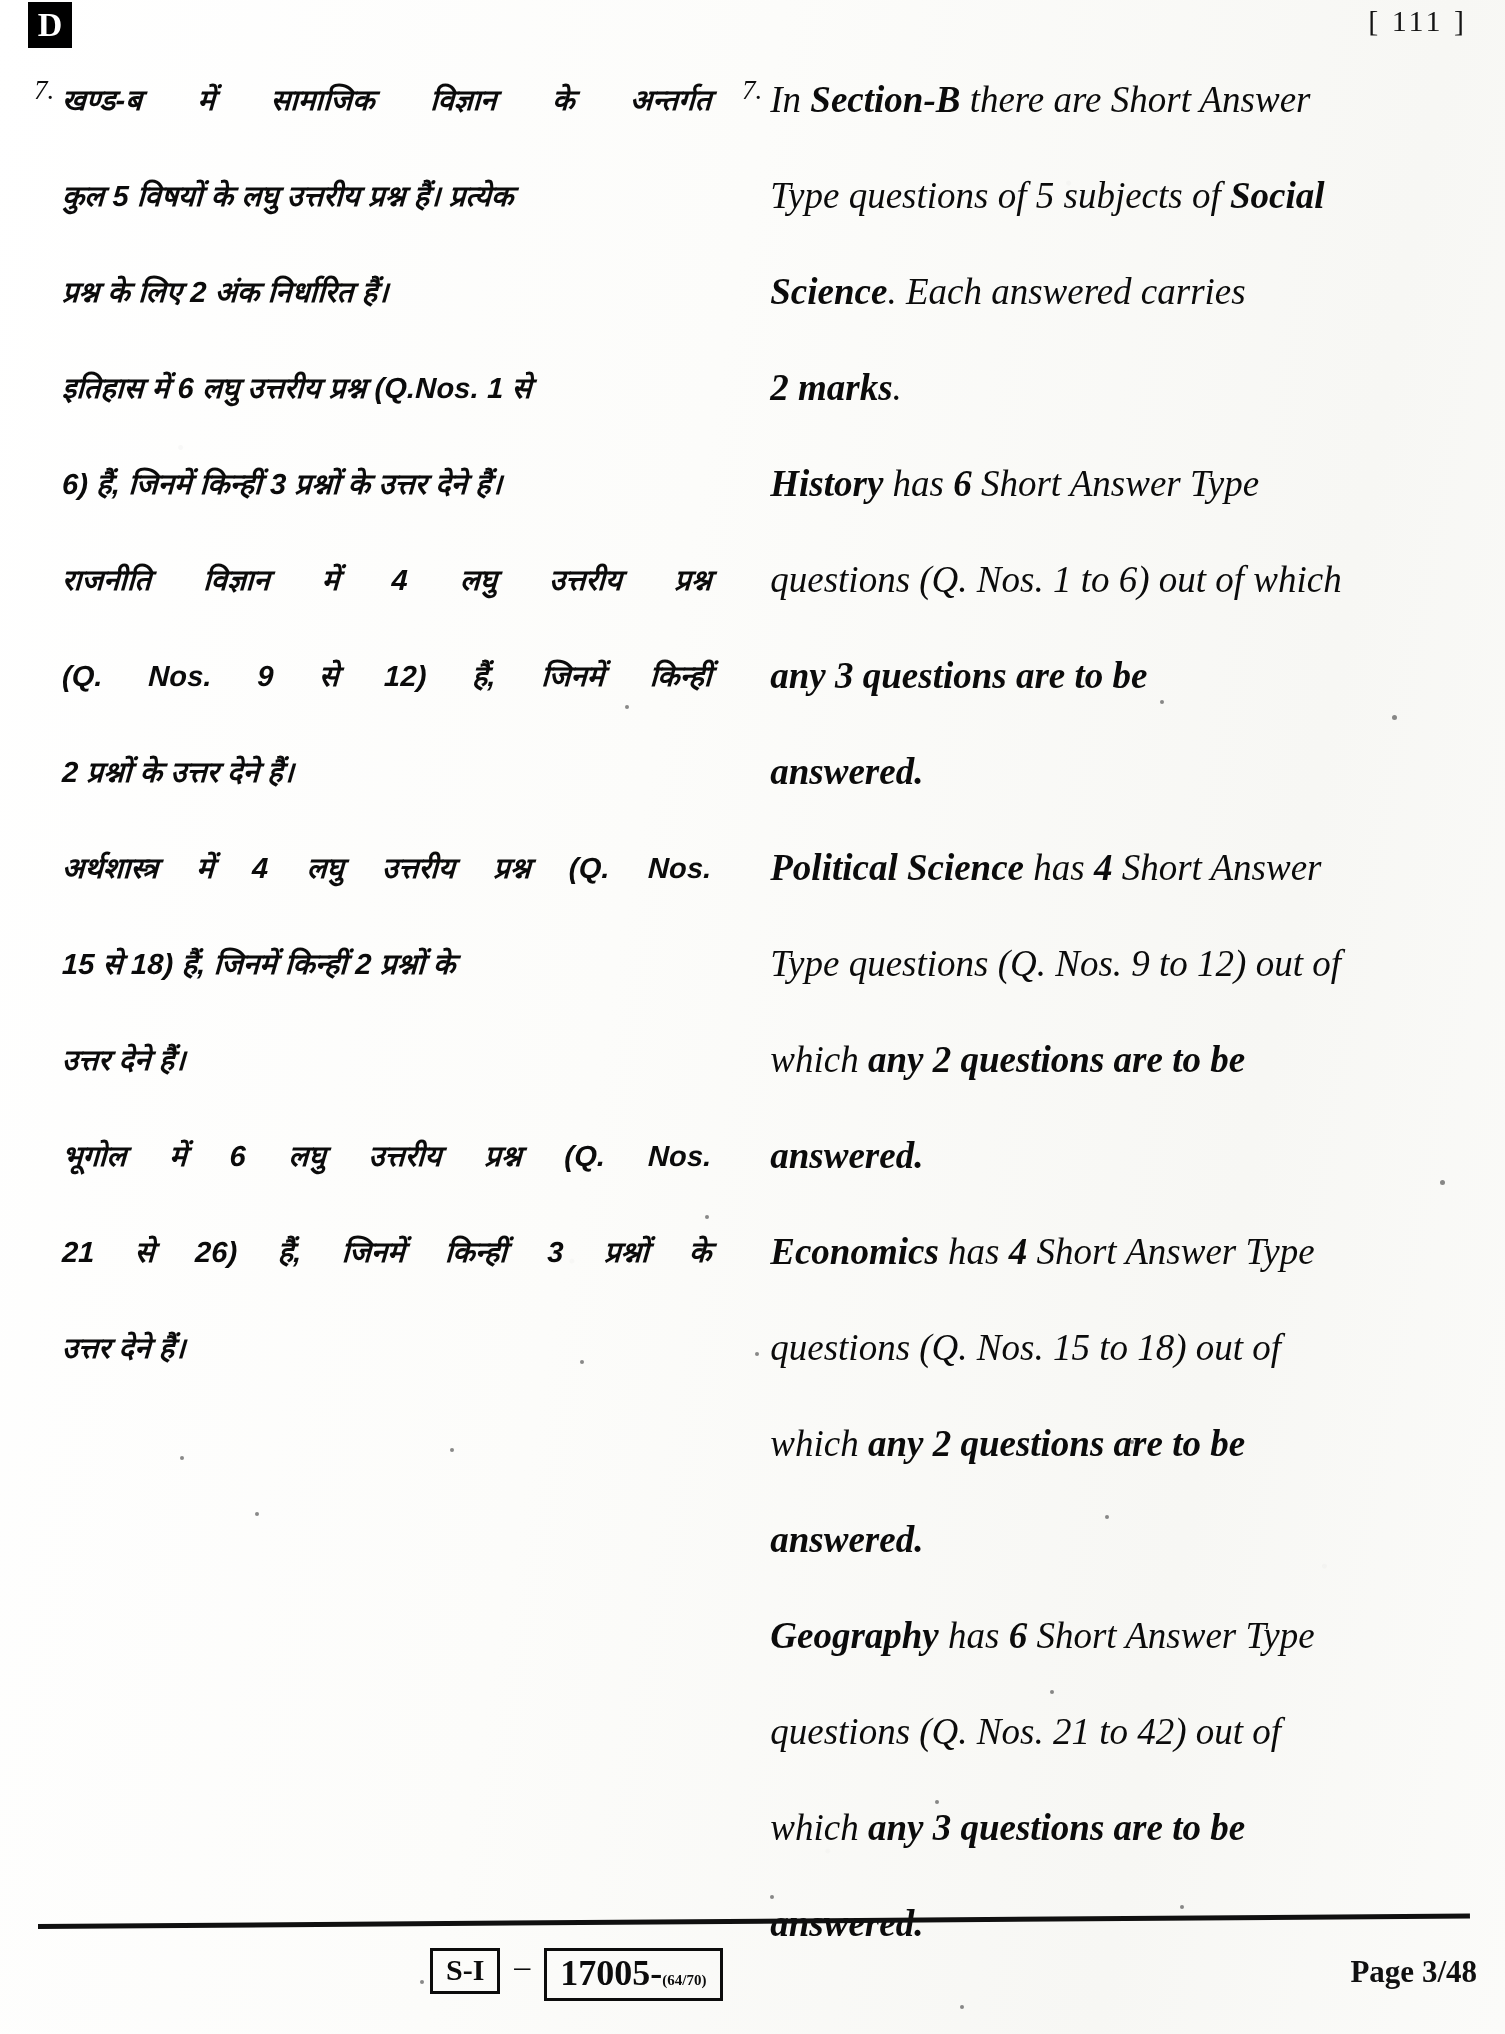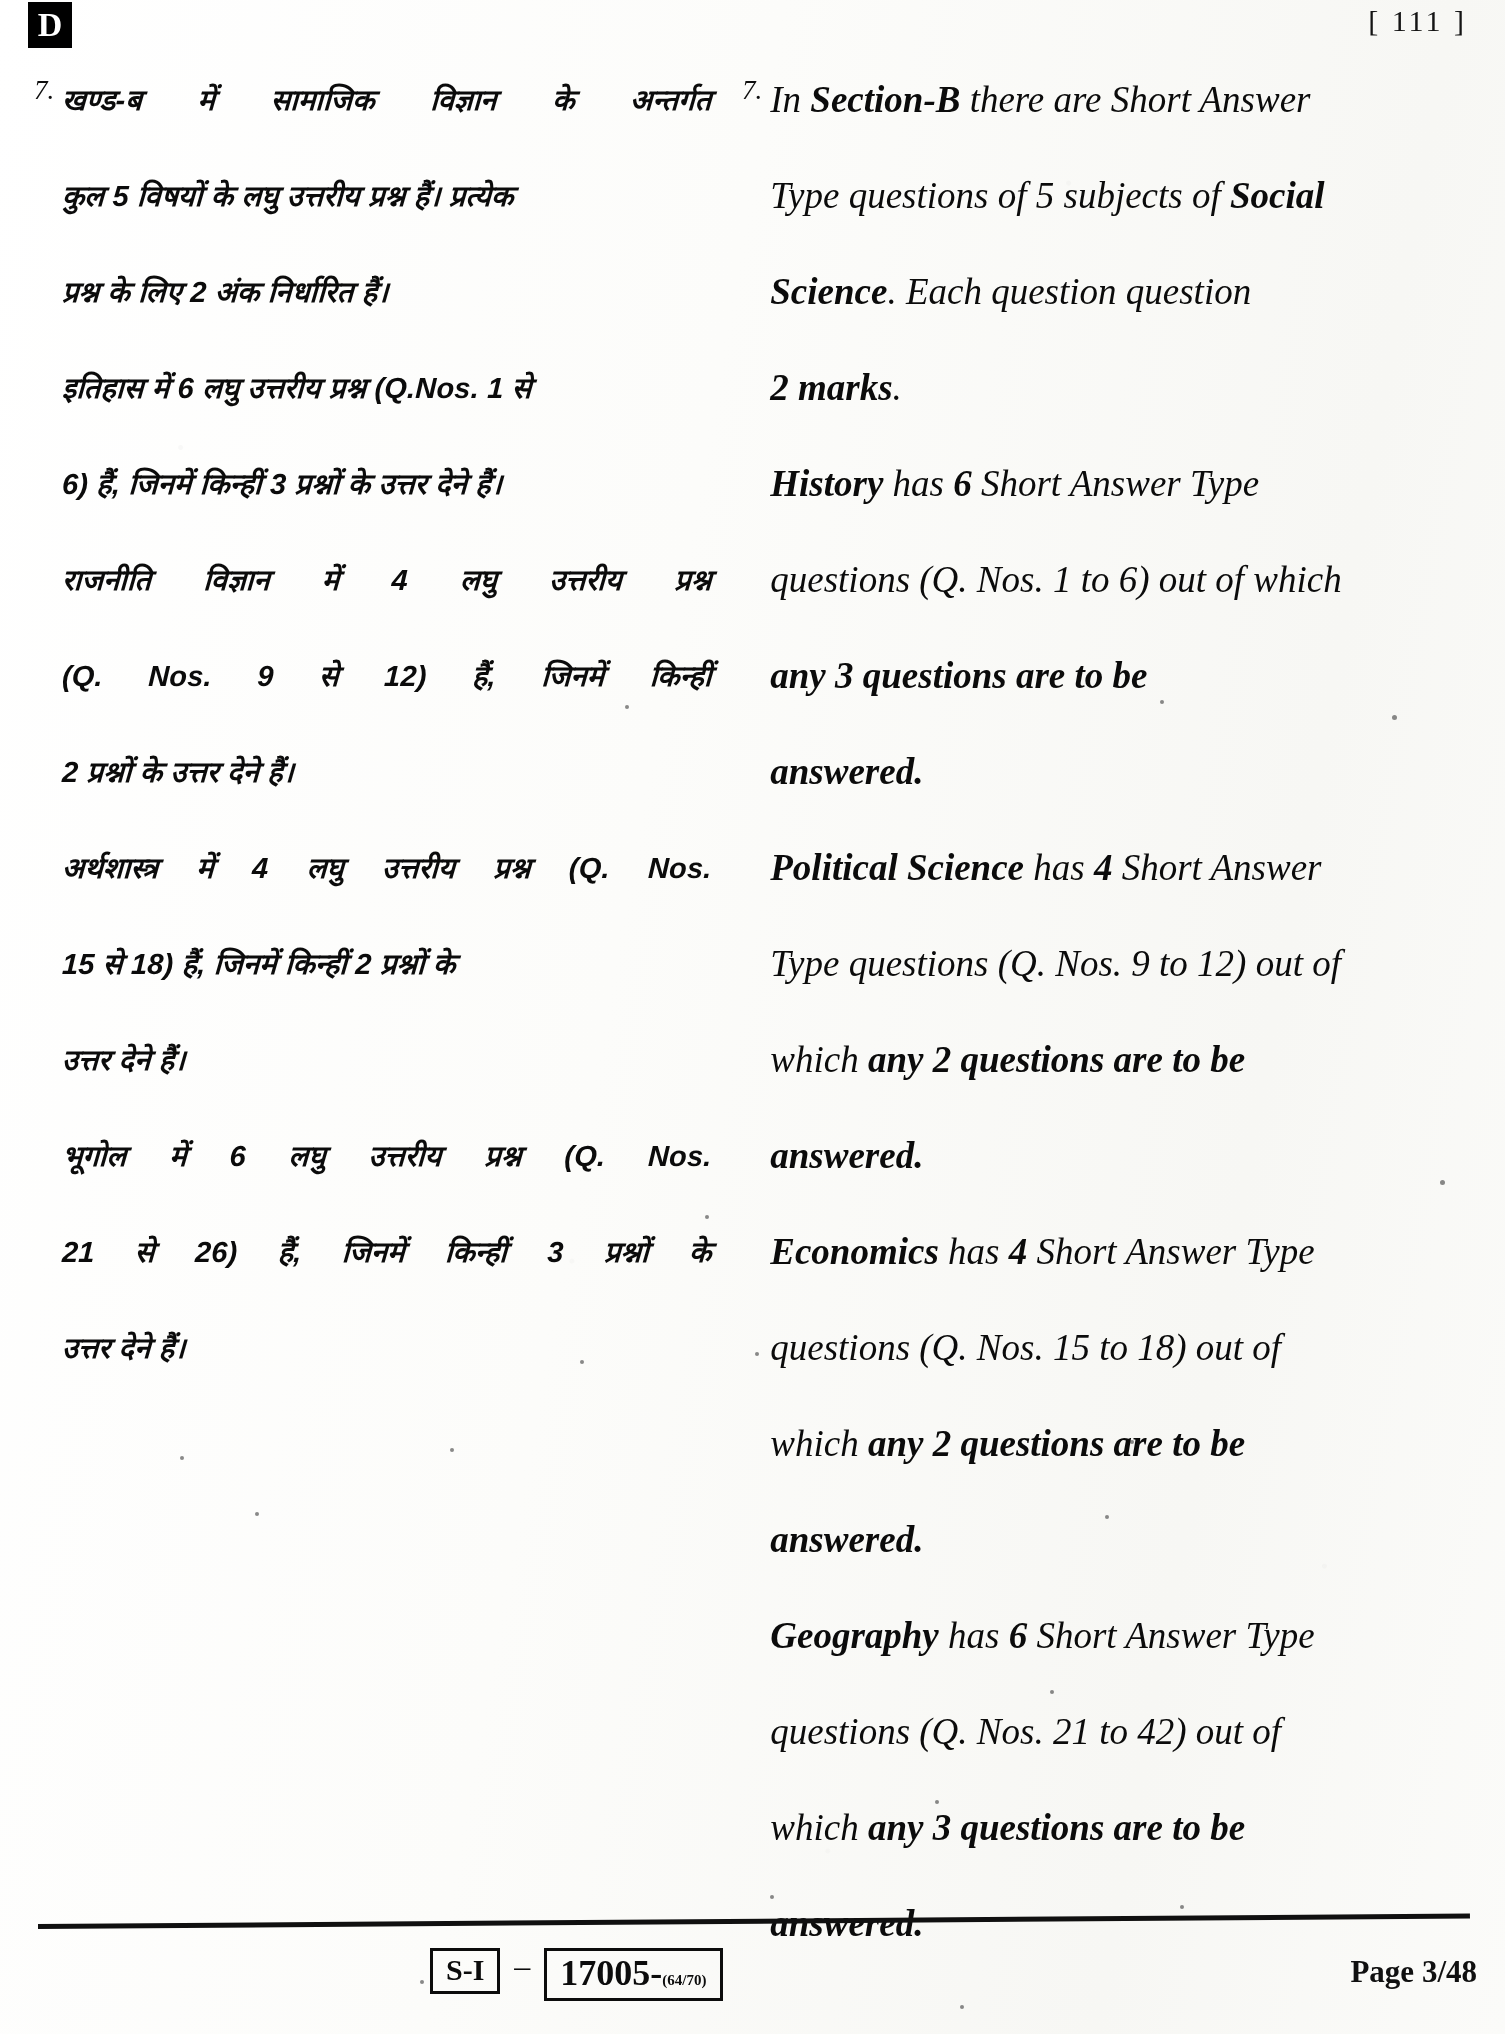--- a/index.html
+++ b/index.html
@@ -293,21 +293,21 @@
           </div>
       </div>
     </div>
 
     <div class="col col-en">
       <div class="para">
         <div class="q-num">7.</div>
         <div class="q-body" id="english-lines">
             <div class="en-line"><span>In </span><span class="bold">Section-B</span><span> there are Short Answer</span></div>
             <div class="en-line"><span>Type questions of 5 subjects of </span><span class="bold">Social</span></div>
-            <div class="en-line"><span class="bold">Science</span><span>.      Each      question      question</span></div>
+            <div class="en-line"><span class="bold">Science</span><span>.      Each      answered      carries</span></div>
             <div class="en-line"><span class="bold">2 marks</span><span>.</span></div>
             <div class="en-line"><span class="bold">History</span><span> has </span><span class="bold">6</span><span> Short  Answer  Type</span></div>
             <div class="en-line"><span>questions (Q. Nos.  1 to 6) out of which</span></div>
             <div class="en-line"><span class="bold">any     3     questions     are     to     be</span></div>
             <div class="en-line"><span class="bold">answered.</span></div>
             <div class="en-line"><span class="bold">Political Science</span><span> has </span><span class="bold">4</span><span> Short Answer</span></div>
             <div class="en-line"><span>Type questions (Q. Nos. 9 to 12) out of</span></div>
             <div class="en-line"><span>which </span><span class="bold">any  2  questions  are  to  be</span></div>
             <div class="en-line"><span class="bold">answered.</span></div>
             <div class="en-line"><span class="bold">Economics</span><span> has </span><span class="bold">4</span><span> Short Answer Type</span></div>

